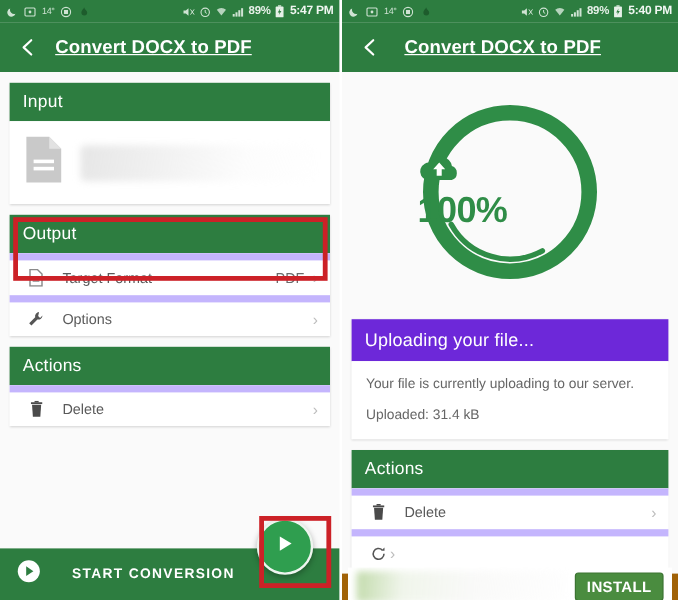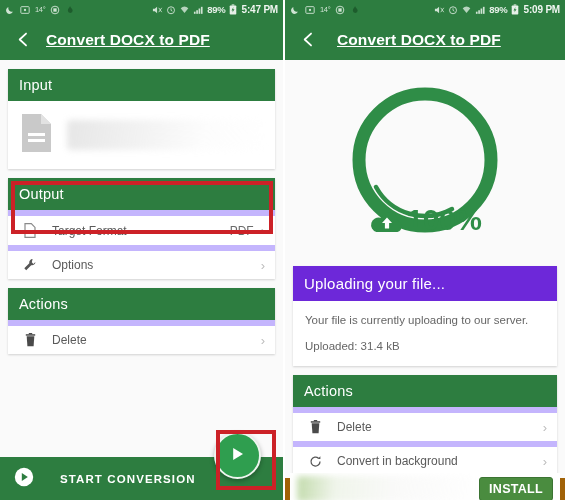--- a/index.html
+++ b/index.html
@@ -83,22 +83,22 @@
 
   .hl-box { position: absolute; border: 4px solid #cc2127; z-index: 7; pointer-events: none; }
   #hl-target { left: 11px; top: 181px; width: 262px; height: 53px; }
   #hl-fab { left: 216px; top: 430px; width: 60px; height: 60px; }
 
   
   .progress-wrap { display: flex; align-items: center; justify-content: center; height: 200px; }
   .ring { position: relative; width: 154px; height: 154px; }
   .ring svg { display: block; }
   .ring-inner {
-    position: absolute; inset: 0; display: flex; flex-direction: row;
-    align-items: flex-end; justify-content: center; gap: 2px;
+    position: absolute; inset: 0; display: flex; flex-direction: column;
+    align-items: flex-start; justify-content: center; gap: 2px;
   }
   .pct { font-size: 30px; font-weight: bold; color: #2f8d47; letter-spacing: -0.5px; margin-top: 2px; }
 
   .card.purple { margin-top: 6px; }
   .card-header.purple { background: #6d28d9; font-size: 15px; padding: 9px 11px; }
   .pbody { padding: 11px 12px 12px 12px; background: #fff; }
   .pbody p { font-size: 11.5px; color: #666666; line-height: 1.45; }
   .pbody p + p { margin-top: 9px; }
 
   
@@ -335,21 +335,21 @@
             </svg>
         </span>
         <span class="sb-batt-pct">89%</span>
         <span class="sb-ico">
           <svg width="8" height="11" viewBox="0 0 9 12">
               <rect x="3" y="0.3" width="3" height="1.2" fill="#e6f0e8"></rect>
               <rect x="0.8" y="1.5" width="7.4" height="10" rx="0.8" fill="#e6f0e8"></rect>
               <path d="M5 3.2L2.8 7h1.6l-0.6 2.4L6.2 5.6H4.6z" fill="#2d7d40"></path>
             </svg>
         </span>
-        <span class="sb-time">5:09 PM</span>
+        <span class="sb-time">5:40 PM</span>
       </div>
     </div>
 
     <div class="appbar">
       <div class="back-btn">
         <svg width="17" height="17" viewBox="0 0 20 20">
             <path d="M13 3L5.5 10 13 17" fill="none" stroke="#ffffff" stroke-width="2.1" stroke-linecap="round" stroke-linejoin="round"></path>
           </svg>
       </div>
       <div class="appbar-title">Convert DOCX to PDF</div>
@@ -396,21 +396,20 @@
           <span class="row-label">Delete</span>
           <span class="chev">›</span>
         </div>
         <div class="row">
           <span class="row-ico">
             <svg width="13" height="13" viewBox="0 0 13 13">
                 <path d="M11 6.5a4.5 4.5 0 1 1-1.5-3.3" fill="none" stroke="#555555" stroke-width="1.3"></path>
                 <path d="M11.4 1.2v2.8H8.6z" fill="#555555"></path>
               </svg>
           </span>
-          <span class="row-label">Convert in background</span>
           <span class="chev">›</span>
         </div>
       </div>
     </div>
 
     <div class="adbar">
       <div class="ad-inner">
         <div class="ad-blur"></div>
         <div class="install-btn">INSTALL</div>
       </div>

